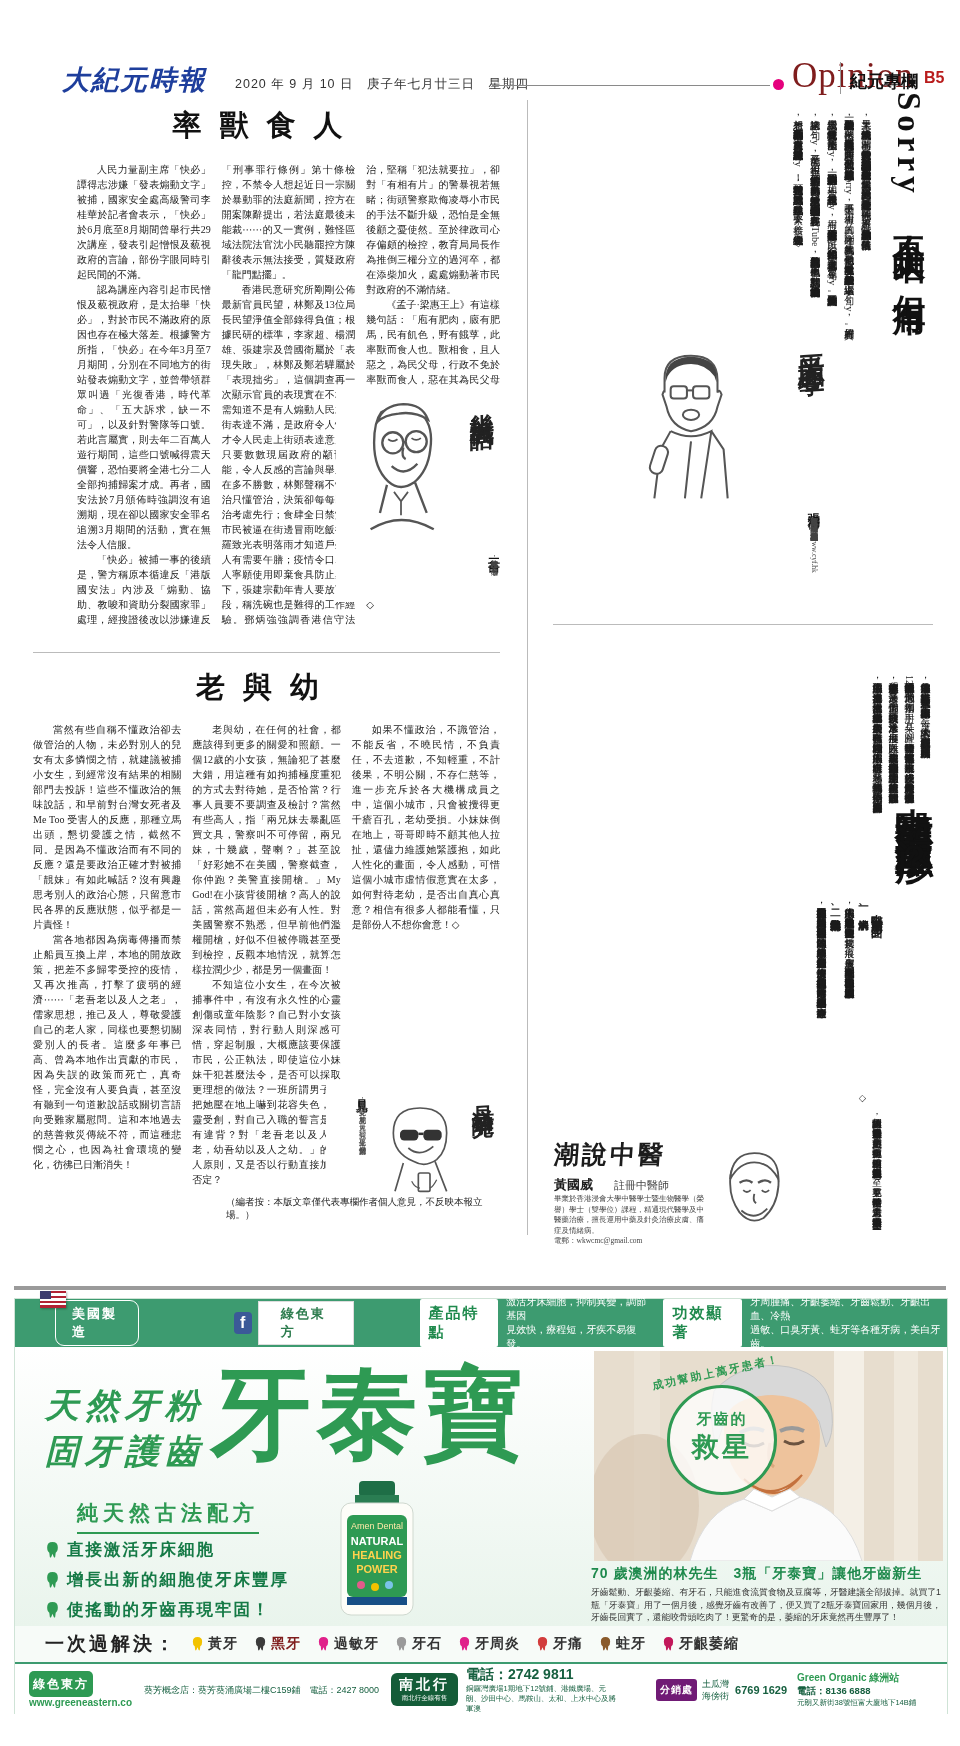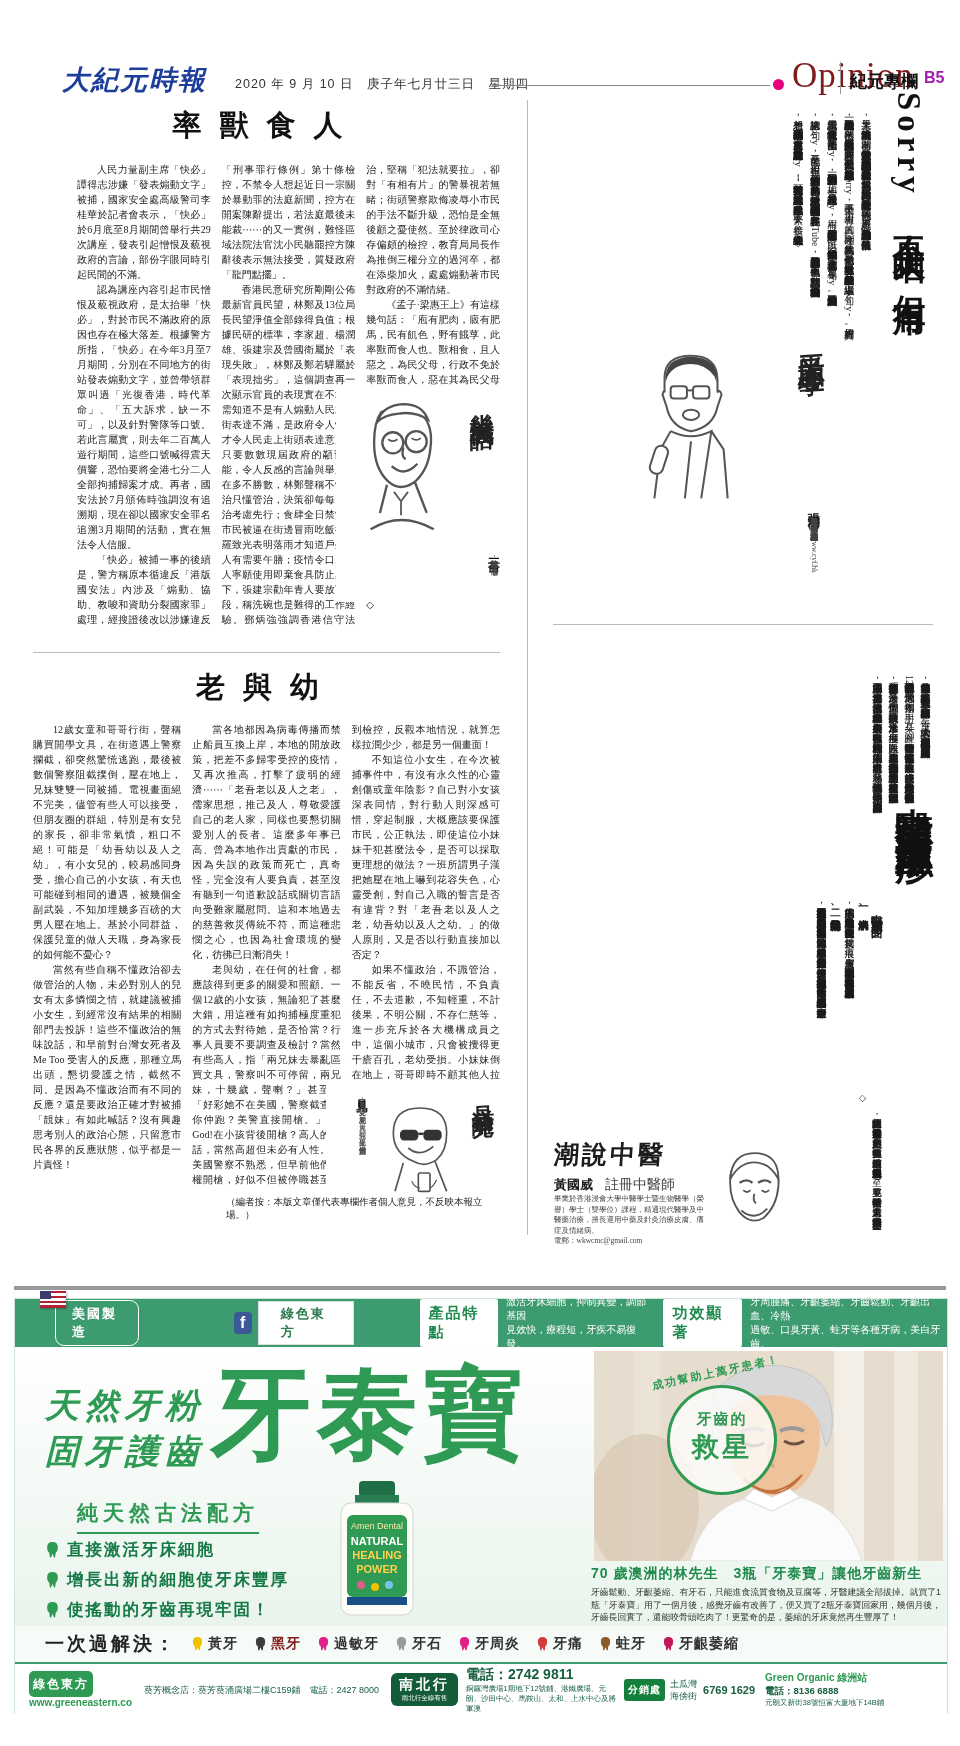--- a/index.html
+++ b/index.html
@@ -9,21 +9,21 @@
   
   .masthead{left:62px;top:62px;font-size:27px;font-weight:bold;font-style:italic;
             color:#1e3e9c;letter-spacing:2px;font-family:"Liberation Serif",serif;}
   .dateline{left:235px;top:76px;font-size:12.5px;color:#333;letter-spacing:1px;
             font-family:"Liberation Sans",sans-serif;}
   .head-rule{left:492px;top:85px;width:278px;height:1px;background:#8a8a8a;}
   .head-dot{left:773px;top:79px;width:11px;height:11px;border-radius:50%;background:#e5007d;}
   .section-en{left:792px;top:56px;font-size:35px;color:#7f1d1d;letter-spacing:1px;}
   .section-sep{left:896px;top:62px;width:1px;height:32px;background:#999;}
   .section-zh{left:903px;top:70px;font-size:17px;font-weight:bold;color:#111;}
-  .page-no{left:928px;top:70px;font-size:16px;font-weight:bold;color:#a21caf;
+  .page-no{left:928px;top:70px;font-size:16px;font-weight:bold;color:#b91c1c;
            font-family:"Liberation Sans",sans-serif;}
   .section-zh{left:850px;}
   .section-sep{left:840px;}
   .page-no{left:924px;}
   
   .vrule{width:1px;background:#bbb;}
   .hrule{height:1px;background:#bbb;}
   
   .art-title{font-size:29px;font-weight:600;text-align:center;letter-spacing:18px;color:#111;}
   .body3{column-count:3;column-gap:11px;column-fill:auto;font-size:10px;line-height:15px;
@@ -40,21 +40,21 @@
   .cmed-title{writing-mode:vertical-rl;font-size:38px;font-weight:600;letter-spacing:4px;color:#111;}
   
   .cartoon{background:#fff;}
   .callig-v{writing-mode:vertical-rl;font-weight:bold;font-size:24px;color:#222;
             transform:skewY(-4deg);letter-spacing:4px;}
   .bio-v{writing-mode:vertical-rl;font-size:7.5px;line-height:11px;color:#444;}
   .bio-v .aname{font-size:12px;font-weight:bold;color:#111;letter-spacing:2px;}
   .c2{float:right;width:192px;height:250px;position:relative;margin:2px 0 0 4px;}
   .c4-callig{font-size:25px;font-weight:bold;letter-spacing:3px;transform:skewX(-4deg);}
   .c4-author{font-size:13px;font-weight:bold;}
-  .c4-atitle{font-size:14px;color:#444;margin-left:8px;}
+  .c4-atitle{font-size:11px;color:#444;margin-left:17px;}
   .c4-bio{font-size:7.5px;line-height:10.5px;color:#444;text-align:justify;}
   .ednote{font-size:9.5px;color:#222;font-family:"Liberation Sans",sans-serif;}
   
   .ad{left:14px;top:1298px;width:932px;height:414px;border:1px solid #cfe3d6;}
   .ad-bar{position:absolute;left:0;top:0;width:932px;height:48px;background:#3d9b70;
           display:flex;align-items:center;font-family:"Liberation Sans",sans-serif;}
   .made-box{position:relative;margin-left:40px;border:1.5px solid #fff;border-radius:9px;
             color:#fff;font-size:13px;font-weight:bold;padding:4px 12px 4px 16px;letter-spacing:2px;}
   .flag{position:absolute;left:-16px;top:-10px;width:26px;height:17px;
         background:repeating-linear-gradient(#b22234 0 2.4px,#fff 2.4px 4.8px);
@@ -103,22 +103,22 @@
   .foot-logo .url{font-size:10px;color:#2e9a53;font-weight:bold;}
   .stores{margin-left:12px;font-size:9px;line-height:14px;color:#176040;}
   .nbh-box{margin-left:12px;background:#145c38;color:#fff;border-radius:6px;text-align:center;
            padding:3px 8px;}
   .nbh-box .n1{font-size:14px;font-weight:bold;letter-spacing:3px;}
   .nbh-box .n2{font-size:6.5px;}
   .nbh-info{margin-left:8px;width:150px;color:#176040;}
   .nbh-info .tel{font-size:14px;font-weight:bold;}
   .nbh-info .addr{font-size:7.5px;line-height:10px;}
   .dist{margin-left:8px;display:flex;align-items:center;}
-  .dist-label{background:#15803d;color:#fff;font-size:10px;font-weight:bold;padding:4px 4px;
-              border-radius:3px;letter-spacing:1px;}
+  .dist-label{background:#701a75;color:#fff;font-size:10px;font-weight:bold;padding:4px 4px;
+              border-radius:3px;letter-spacing:1px;margin-left:32px;}
   .dist-lines{margin-left:5px;font-size:9px;color:#176040;line-height:12px;}
   .dist-tel{margin-left:6px;font-size:11px;font-weight:bold;color:#176040;}
   .go{margin-left:10px;color:#176040;}
   .go .g1{font-size:10px;font-weight:bold;color:#2e9a53;}
   .go .g2{font-size:9.5px;font-weight:bold;}
   .go .g3{font-size:7.5px;}
 </style>
 </head>
 <body>
 
@@ -166,21 +166,20 @@
     <div class="abs callig-v" style="right:10px;top:6px;height:150px;">幾許楓語</div>
     <div class="abs bio-v" style="left:8px;bottom:2px;height:52px;width:156px;">
       <span class="aname">三苗</span>
       <span>執教鞭多年，有感而發⋯⋯</span>
     </div>
   </div>
 
   <section class="abs" style="left:33px;top:668px;width:467px;">
     <h1 class="art-title" style="margin:0 0 14px;">老與幼</h1>
     <div class="body3" style="height:478px;">
-      <p>12歲女童和哥哥行街，聲稱購買開學文具，在街道遇上警察攔截，卻突然驚慌逃跑，最後被數個警察阻截撲倒，壓在地上，兄妹雙雙一同被捕。電視畫面絕不完美，儘管有些人可以接受，但朋友圈的群組，特別是有女兒的家長，卻非常氣憤，粗口不絕！可能是「幼吾幼以及人之幼」，有小女兒的，較易感同身受，擔心自己的小女孩，有天也可能碰到相同的遭遇，被幾個全副武裝，不知加埋幾多百磅的大男人壓在地上。基於小同群益，保護兒童的做人天職，身為家長的如何能不憂心？</p>
       <p>當然有些自稱不懂政治卻去做管治的人物，未必對別人的兒女有太多憐憫之情，就建議被捕小女生，到經常沒有結果的相關部門去投訴！這些不懂政治的無味說話，和早前對台灣女死者及 Me Too 受害人的反應，那種立馬出頭，懇切愛護之情，截然不同。是因為不懂政治而有不同的反應？還是要政治正確才對被捕「靚妹」有如此喊話？沒有興趣思考別人的政治心態，只留意市民各界的反應狀態，似乎都是一片責怪！</p>
       <p>當各地都因為病毒傳播而禁止船員互換上岸，本地的開放政策，把差不多歸零受控的疫情，又再次推高，打擊了疲弱的經濟⋯⋯「老吾老以及人之老」，儒家思想，推己及人，尊敬愛護自己的老人家，同樣也要懇切關愛別人的長者。這麼多年事已高、曾為本地作出貢獻的市民，因為失誤的政策而死亡，真奇怪，完全沒有人要負責，甚至沒有聽到一句道歉說話或關切言語向受難家屬慰問。這和本地過去的慈善救災傳統不符，而這種悲憫之心，也因為社會環境的變化，彷彿已日漸消失！</p>
       <p>老與幼，在任何的社會，都應該得到更多的關愛和照顧。一個12歲的小女孩，無論犯了甚麼大錯，用這種有如拘捕極度重犯的方式去對待她，是否恰當？行事人員要不要調查及檢討？當然有些高人，指「兩兄妹去暴亂區買文具，警察叫不可停留，兩兄妹，十幾歲，聲喇？」甚至說「好彩她不在美國，警察截查，你仲跑？美警直接開槍。」My God!在小孩背後開槍？高人的說話，當然高超但未必有人性。對美國警察不熟悉，但早前他們濫權開槍，好似不但被停職甚至受到檢控，反觀本地情況，就算怎樣拉潤少少，都是另一個畫面！</p>
       <p>不知這位小女生，在今次被捕事件中，有沒有永久性的心靈創傷或童年陰影？自己對小女孩深表同情，對行動人則深感可惜，穿起制服，大概應該要保護市民，公正執法，即使這位小妹妹干犯甚麼法令，是否可以採取更理想的做法？一班所謂男子漢把她壓在地上嚇到花容失色，心靈受創，對自己入職的誓言是否有違背？對「老吾老以及人之老，幼吾幼以及人之幼。」的做人原則，又是否以行動直接加以否定？</p>
       <p>如果不懂政治，不識管治，不能反省，不曉民情，不負責任，不去道歉，不知輕重，不計後果，不明公關，不存仁慈等，進一步充斥於各大機構成員之中，這個小城市，只會被攪得更千瘡百孔，老幼受損。小妹妹倒在地上，哥哥即時不顧其他人拉扯，還儘力維護她緊護抱，如此人性化的畫面，令人感動，可惜這個小城市虛情假意實在太多，如何對待老幼，是否出自真心真意？相信有很多人都能看懂，只是部份人不想你會意！◇</p>
     </div>
   </section>
 
   <div class="abs cartoon" style="left:326px;top:1084px;width:174px;height:126px;">
     <div class="abs bio-v" style="left:2px;top:6px;height:112px;width:40px;">

